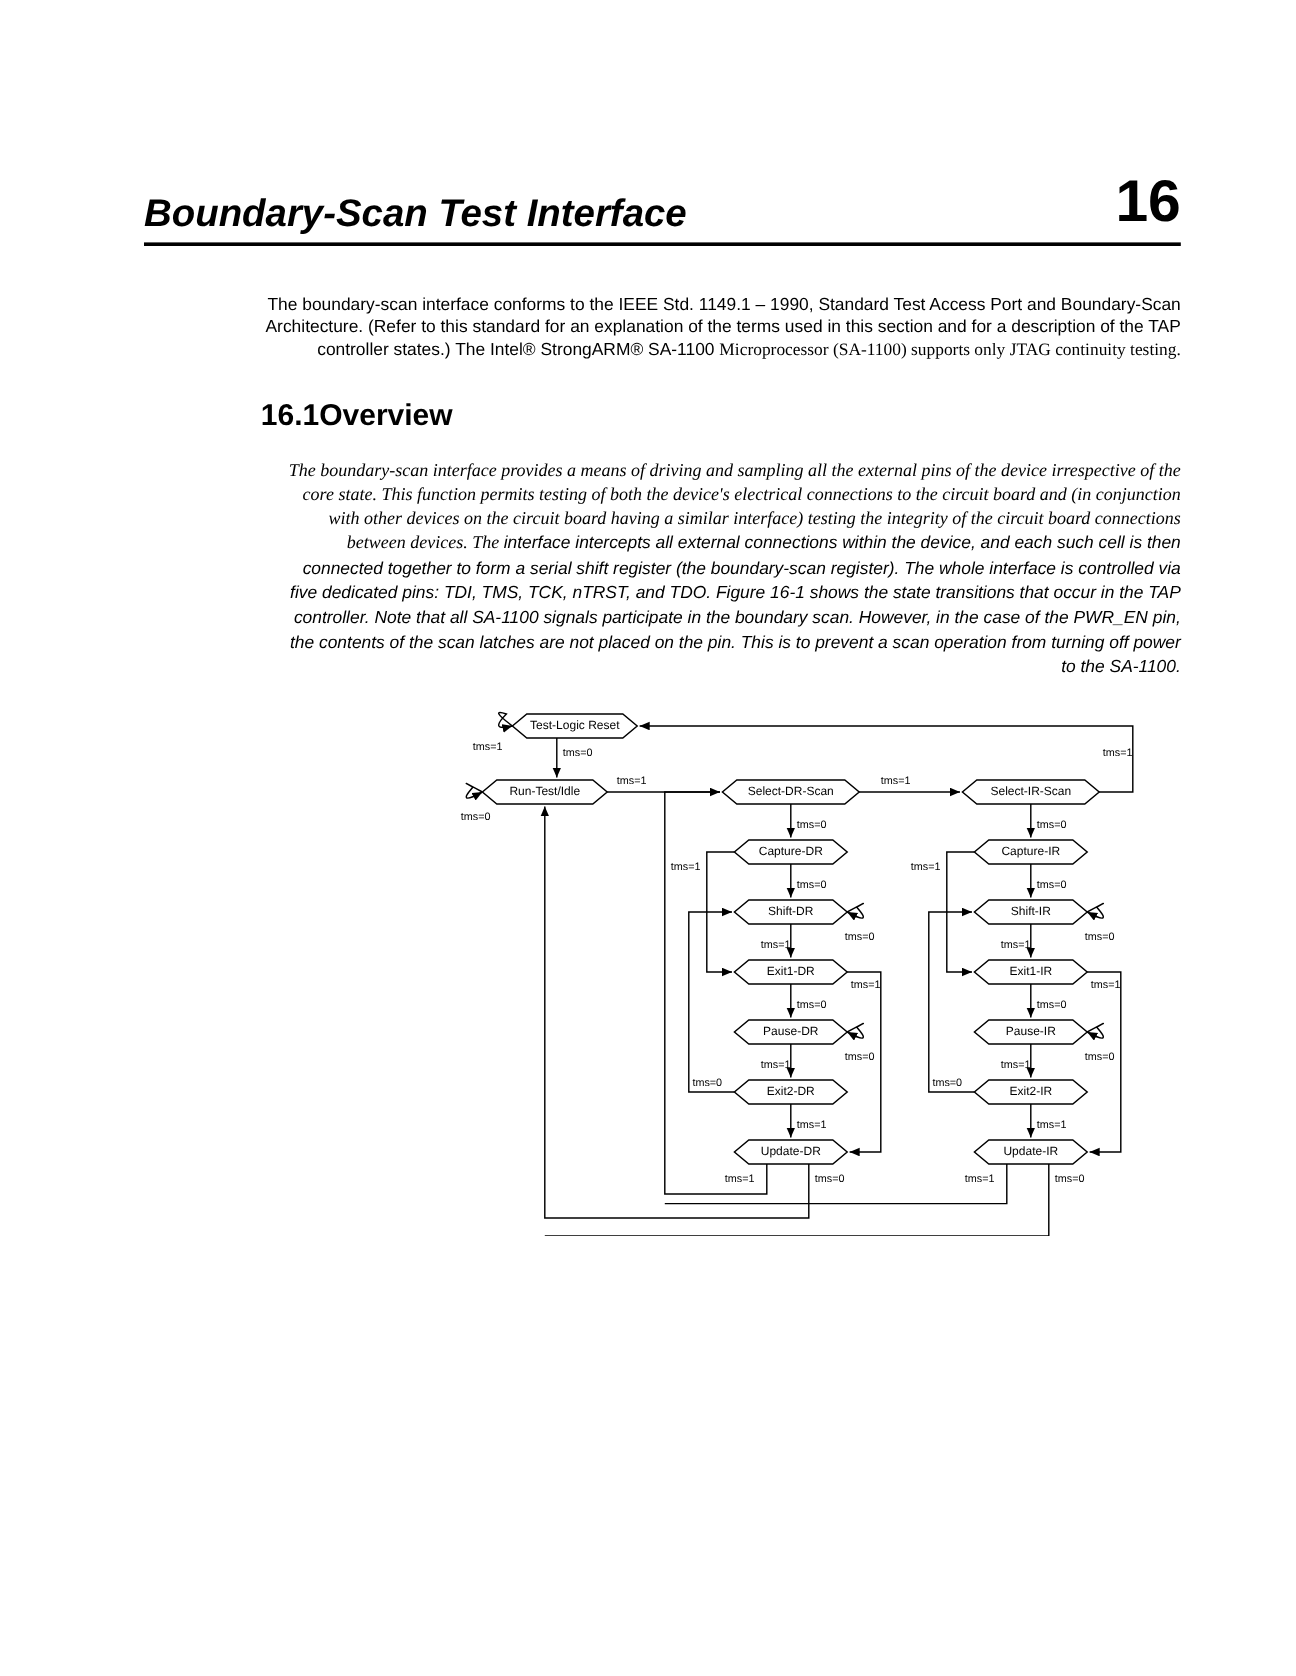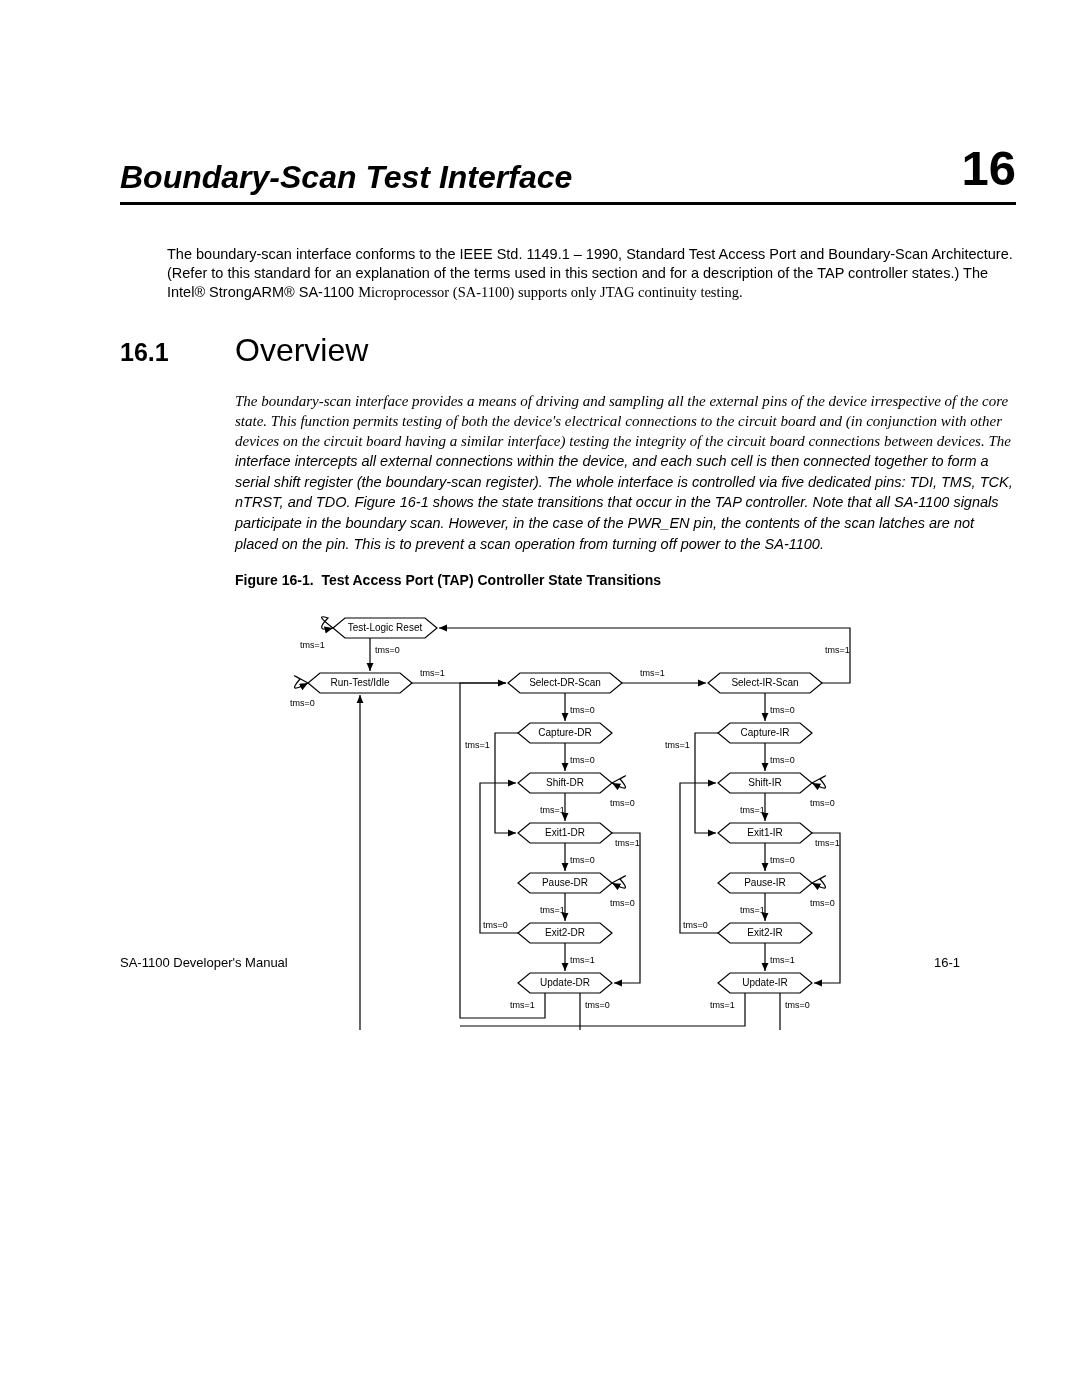--- a/index.html
+++ b/index.html
@@ -7,21 +7,22 @@
     background: #fff;
     color: #000;
     margin: 0;
     padding: 0;
   }
   .page {
     width: 1080px;
     height: 1030px;
     position: relative;
     box-sizing: border-box;
-    padding: 140px 64px 60px 120px;
+    padding: 140px 96px 60px 120px;
+    text-align: right;
   }
   .chapter-head {
     display: flex;
     align-items: flex-end;
     justify-content: space-between;
     border-bottom: 3px solid #000;
     padding-bottom: 6px;
     margin-bottom: 40px;
   }
   .chapter-title {
@@ -42,31 +43,32 @@
     margin-left: 47px;
     margin-bottom: 30px;
   }
   .intro .serif {
     font-family: "Times New Roman", Times, serif;
   }
   .section-row {
     display: flex;
     align-items: baseline;
     margin-bottom: 22px;
+    margin-left: 31px;
   }
   .section-num {
     font-family: Arial, Helvetica, sans-serif;
     font-weight: bold;
     font-size: 25px;
     width: 115px;
   }
   .section-title {
     font-family: Arial, Helvetica, sans-serif;
-    font-weight: normal;
-    font-size: 32px;
+    font-weight: bold;
+    font-size: 25px;
   }
   .body-text {
     font-family: "Times New Roman", Times, serif;
     font-size: 15px;
     line-height: 1.35;
     margin-left: 115px;
     margin-bottom: 18px;
     font-style: italic;
   }
   .body-text .sans {
@@ -138,23 +140,20 @@
   <div class="section-row">
     <span class="section-num">16.1</span>
     <span class="section-title">Overview</span>
   </div>
 
   <div class="body-text">
     <span>The boundary-scan interface provides a means of driving and sampling all the external pins of the device irrespective of the core state. This function permits testing of both the device's electrical connections to the circuit board and (in conjunction with other devices on the circuit board having a similar interface) testing the integrity of the circuit board connections between devices. The</span>
     <span class="sans">interface intercepts all external connections within the device, and each such  cell  is then connected together to form a serial shift register (the boundary-scan register). The whole interface is controlled via five dedicated pins: TDI, TMS, TCK, nTRST, and TDO. </span><span class="sans">Figure 16-1</span><span class="sans"> shows the state transitions that occur in the TAP controller. Note that all SA-1100 signals participate in the boundary scan. However, in the case of the PWR_EN pin, the contents of the scan latches are not placed on the pin. This is to prevent a scan operation from turning off power to the SA-1100.</span>
   </div>
 
-  <div class="fig-caption">
-    <span>Figure 16-1.</span>&nbsp;&nbsp;<span>Test Access Port (TAP) Controller State Transitions</span>
-  </div>
 
   <div class="diagram-wrap">
     <svg width="620" height="480">
       <defs>
         <marker id="ah" markerWidth="8" markerHeight="8" refX="7" refY="3" orient="auto">
           <path d="M0,0 L7,3 L0,6 Z" fill="#000"></path>
         </marker>
       </defs>
 
       <path class="hex" d="M75,10 h80 l12,10 l-12,10 h-80 l-12,-10 z"></path>
@@ -287,17 +286,13 @@
       <text class="tlabel" x="500" y="355">tms=1</text>
 
       <path class="arrow" d="M510,385 L510,445 L90,445" style="marker-end:none"></path>
       <text class="tlabel" x="515" y="400">tms=0</text>
 
       <path class="arrow" d="M475,385 L475,418 L190,418" style="marker-end:none"></path>
       <text class="tlabel" x="440" y="400">tms=1</text>
     </svg>
   </div>
 
-  <div class="footer">
-    <span>SA-1100 Developer's Manual</span>
-    <span>16-1</span>
-  </div>
 </div>
 
 </body></html>

